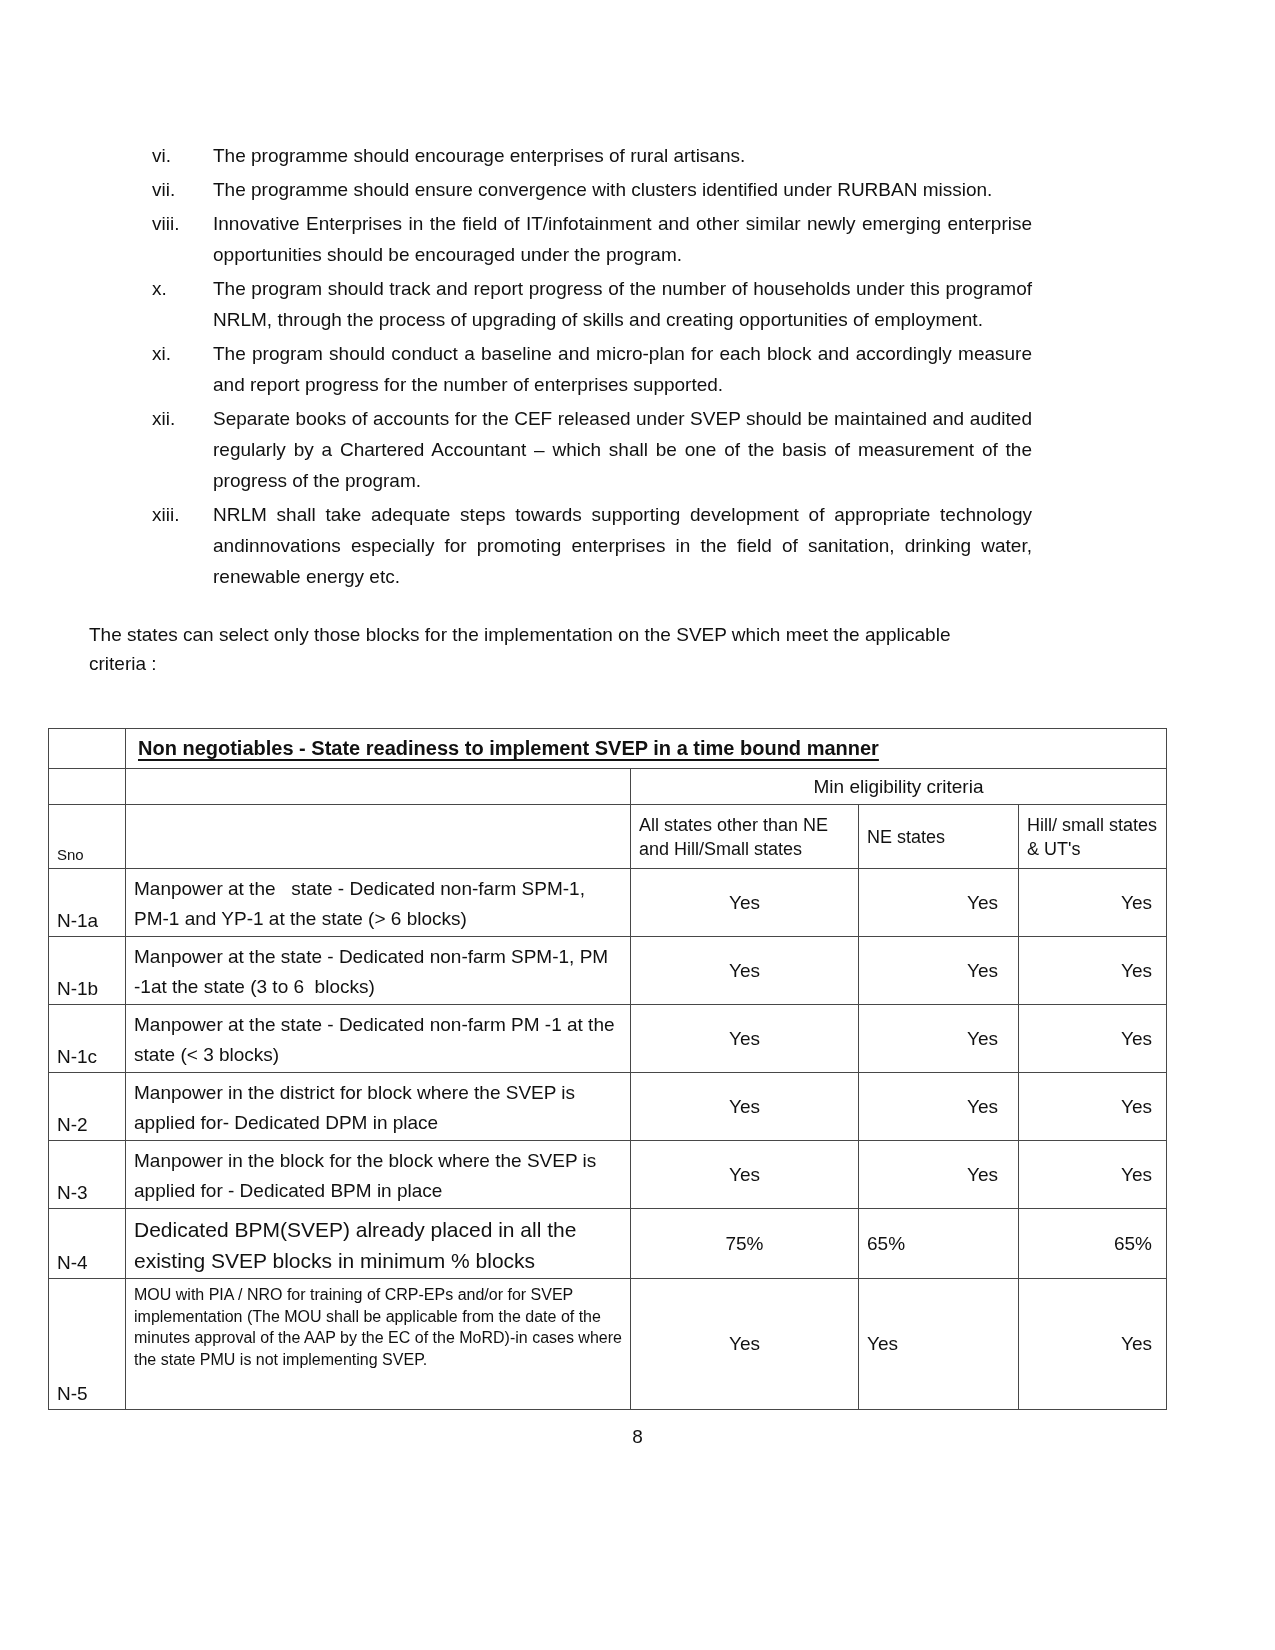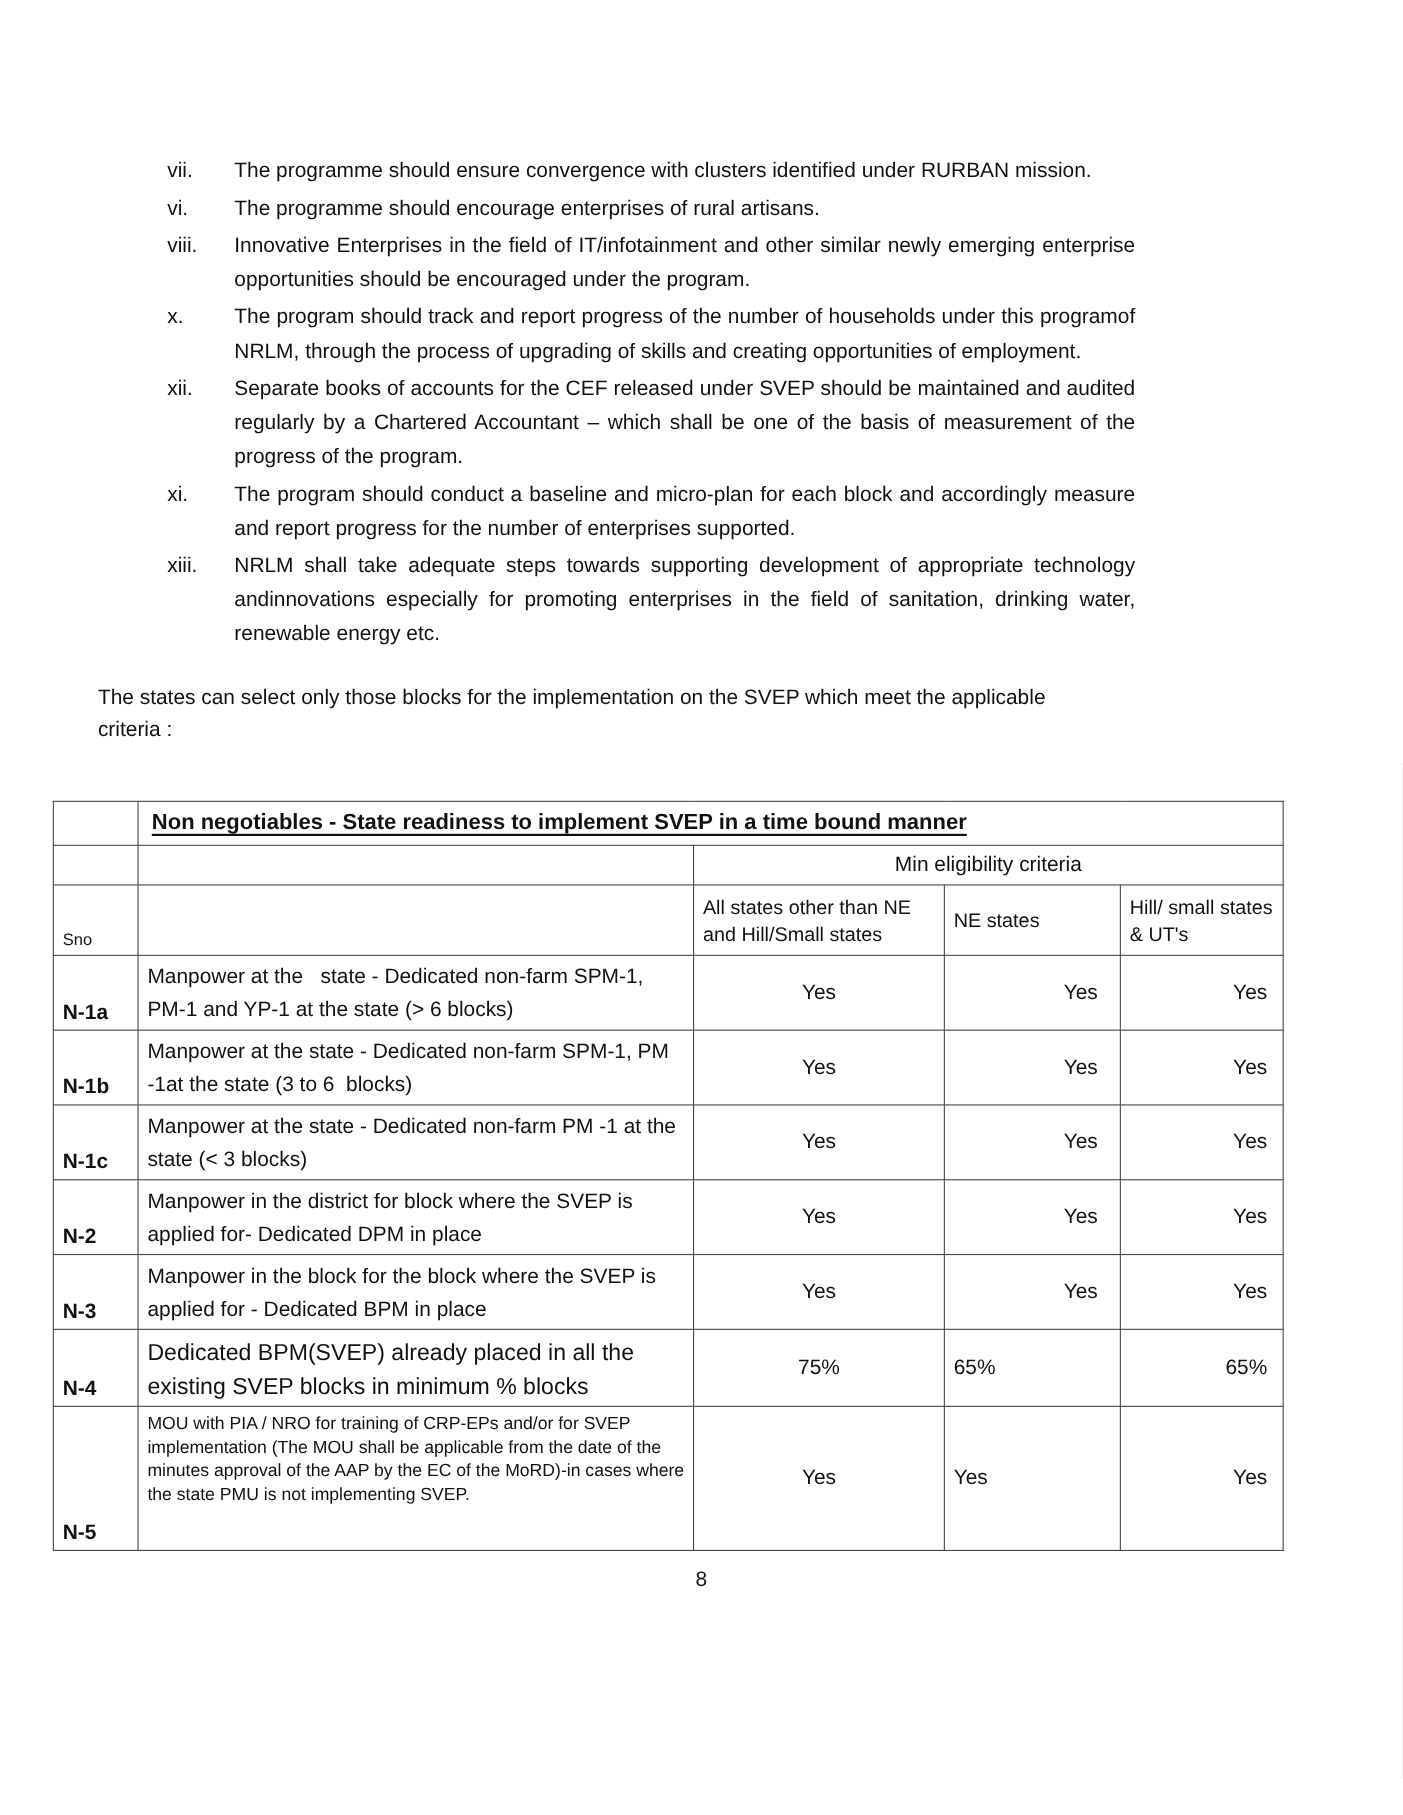--- a/index.html
+++ b/index.html
@@ -36,61 +36,61 @@
   .r-n1a td, .r-n1b td, .r-n1c td { height:67px; }
   .r-n2 td, .r-n3 td { height:57px; }
   .r-n4 td { height:67px; }
   .r-n5 td { height:131px; }
 
   .title-cell { font-size:20px; font-weight:bold; padding-left:12px !important; }
   .title-cell span { text-decoration:underline; text-decoration-thickness:2px; text-underline-offset:4px;text-align:right; }
   .min-elig { text-align:center; font-size:19px; }
   .sno-head { vertical-align:bottom !important; font-size:15px; padding-bottom:5px !important; }
   .col-head { font-size:18px; line-height:24px; vertical-align:middle; }
-  .sno-cell { vertical-align:bottom !important; font-size:19px; padding-bottom:4px !important;font-weight:bold; }
+  .sno-cell { vertical-align:bottom !important; font-size:19px; padding-bottom:4px !important; }
   .desc { vertical-align:top !important; font-size:19px; line-height:30px; padding-top:5px !important; text-align:left; white-space:pre-wrap; }
   .desc-big { font-size:21px; line-height:31px; }
   .desc-small { font-size:16px; line-height:21.5px; }
   .val { font-size:19px; }
   .v-center { text-align:center; }
   .v-right  { text-align:right; padding-right:20px !important; }
   .v-right2 { text-align:right; padding-right:14px !important; }
   .v-left   { text-align:left; }
   
   .page-number { margin-top:16px; text-align:center; font-size:19px; }
 </style>
 </head>
 <body>
 
 <div class="page">
 
   <div class="list">
     <div class="list-item">
+      <span class="marker">vi.</span>
+      <span class="item-text">The programme should encourage enterprises of rural artisans.</span>
+    </div>
+    <div class="list-item">
       <span class="marker">vii.</span>
       <span class="item-text">The programme should ensure convergence with clusters identified under RURBAN mission.</span>
-    </div>
-    <div class="list-item">
-      <span class="marker">vi.</span>
-      <span class="item-text">The programme should encourage enterprises of rural artisans.</span>
     </div>
     <div class="list-item">
       <span class="marker">viii.</span>
       <span class="item-text">Innovative Enterprises in the field of IT/infotainment and other similar newly emerging enterprise opportunities should be encouraged under the program.</span>
     </div>
     <div class="list-item">
       <span class="marker">x.</span>
       <span class="item-text">The program should track and report progress of the number of households under this programof NRLM, through the process of upgrading of skills and creating opportunities of employment.</span>
     </div>
     <div class="list-item">
+      <span class="marker">xi.</span>
+      <span class="item-text">The program should conduct a baseline and micro-plan for each block and accordingly measure and report progress for the number of enterprises supported.</span>
+    </div>
+    <div class="list-item">
       <span class="marker">xii.</span>
       <span class="item-text">Separate books of accounts for the CEF released under SVEP should be maintained and audited regularly by a Chartered Accountant – which shall be one of the basis of measurement of the progress of the program.</span>
-    </div>
-    <div class="list-item">
-      <span class="marker">xi.</span>
-      <span class="item-text">The program should conduct a baseline and micro-plan for each block and accordingly measure and report progress for the number of enterprises supported.</span>
     </div>
     <div class="list-item">
       <span class="marker">xiii.</span>
       <span class="item-text">NRLM shall take adequate steps towards supporting development of appropriate technology andinnovations especially for promoting enterprises in the field of sanitation, drinking water, renewable energy etc.</span>
     </div>
   </div>
 
 
   <div class="intro">The states can select only those blocks for the implementation on the SVEP which meet the applicable criteria :</div>
 

